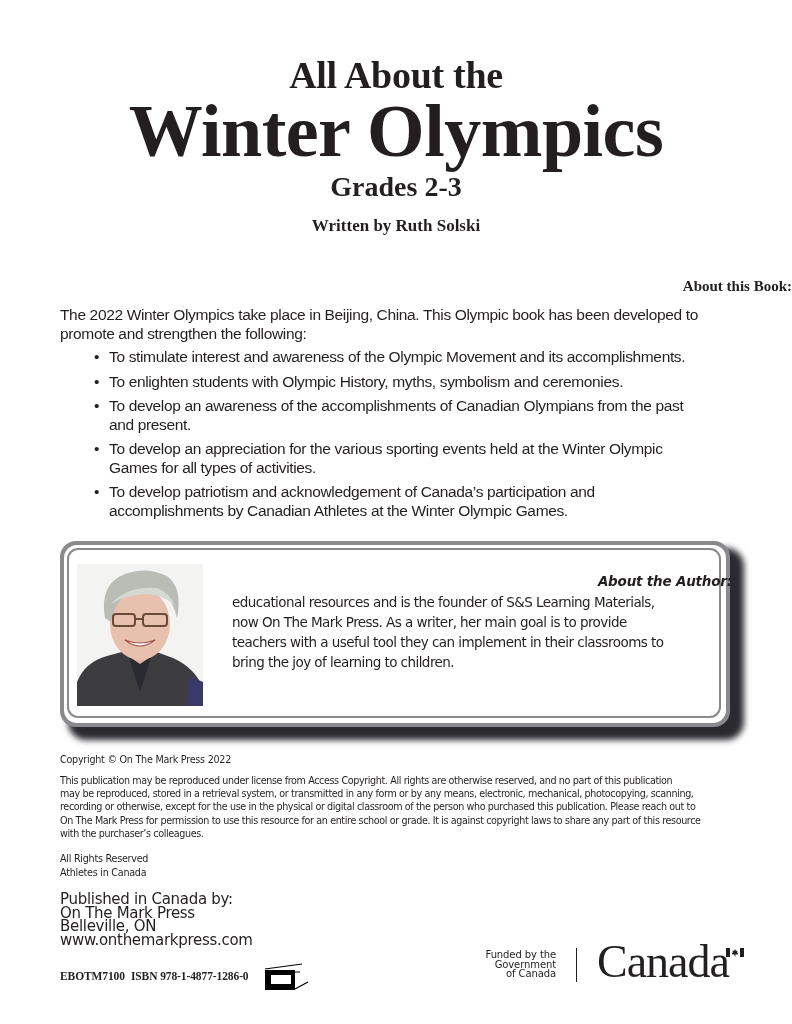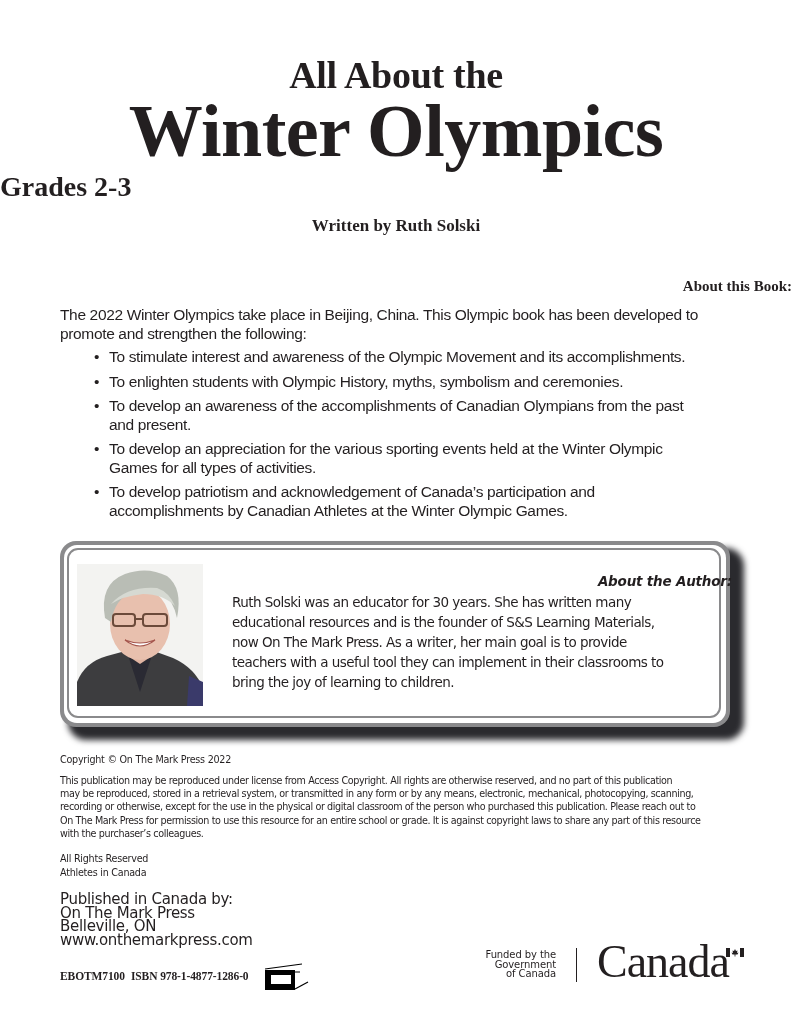--- a/index.html
+++ b/index.html
@@ -15,21 +15,21 @@
       left: 0; width: 792px; top: 54px; text-align: center;
       font-family: "Liberation Serif", serif; font-weight: bold;
       font-size: 38px; line-height: 42px; color: #231f20; letter-spacing: -0.3px;
     }
     .t-big {
       left: 0; width: 792px; top: 90px; text-align: center;
       font-family: "Liberation Serif", serif; font-weight: bold;
       font-size: 74px; line-height: 82px; color: #231f20; letter-spacing: -0.5px;
     }
     .t-grades {
-      left: 0; width: 792px; top: 170px; 
+      left: 0; width: 792px; top: 170px; text-align: center;
       font-family: "Liberation Serif", serif; font-weight: bold;
       font-size: 28px; line-height: 34px; color: #231f20;
     }
     .t-author {
       left: 0; width: 792px; top: 215px; text-align: center;
       font-family: "Liberation Serif", serif; font-weight: bold;
       font-size: 17px; line-height: 22px; color: #231f20;
     }
 
     
@@ -191,21 +191,20 @@
     <rect x="36" y="50" width="22" height="12" rx="3" fill="none" stroke="#6b4a3a" stroke-width="2"></rect>
     <rect x="66" y="50" width="24" height="12" rx="3" fill="none" stroke="#6b4a3a" stroke-width="2"></rect>
     <line x1="58" y1="55" x2="66" y2="55" stroke="#6b4a3a" stroke-width="2"></line>
 
     <path d="M48 76 Q63 88 78 76 Q63 82 48 76 Z" fill="#ffffff" stroke="#a5554c" stroke-width="1.2"></path>
   </svg>
 </div>
 
 <div class="abs author-heading">About the Author:</div>
 <div class="abs author-body">
-  <span class="line-block">Ruth Solski was an educator for 30 years. She has written many</span>
   <span class="line-block">educational resources and is the founder of S&amp;S Learning Materials,</span>
   <span class="line-block">now On The Mark Press. As a writer, her main goal is to provide</span>
   <span class="line-block">teachers with a useful tool they can implement in their classrooms to</span>
   <span class="line-block">bring the joy of learning to children.</span>
 </div>
 
 <div class="abs copy-line">Copyright © On The Mark Press 2022</div>
 <div class="abs legal">
   <span class="line-block">This publication may be reproduced under license from Access Copyright. All rights are otherwise reserved, and no part of this publication</span>
   <span class="line-block">may be reproduced, stored in a retrieval system, or transmitted in any form or by any means, electronic, mechanical, photocopying, scanning,</span>

